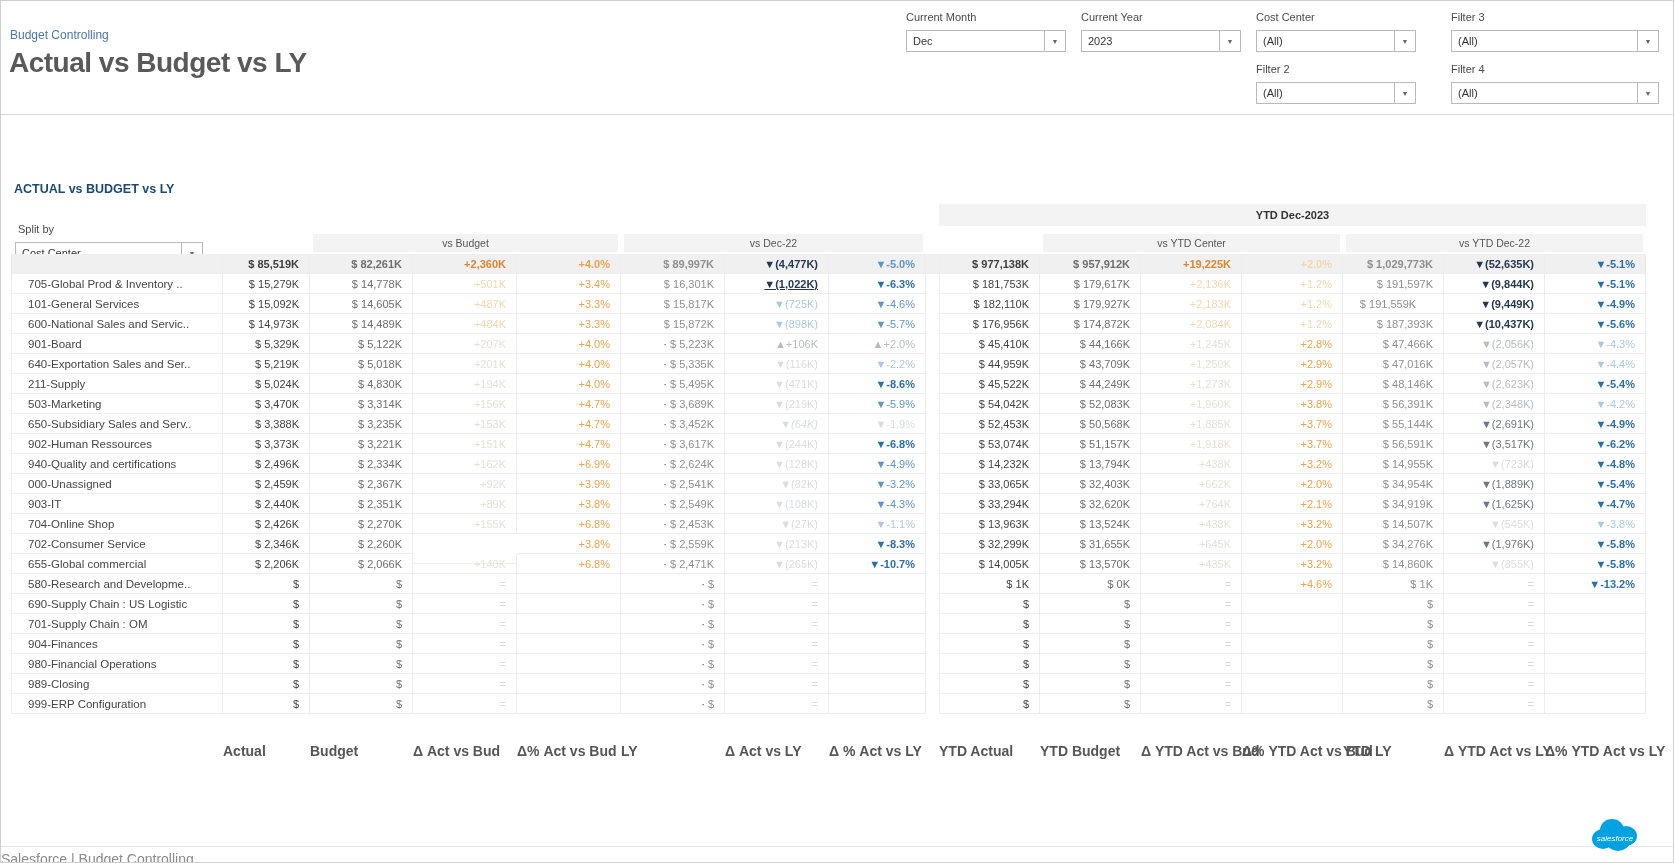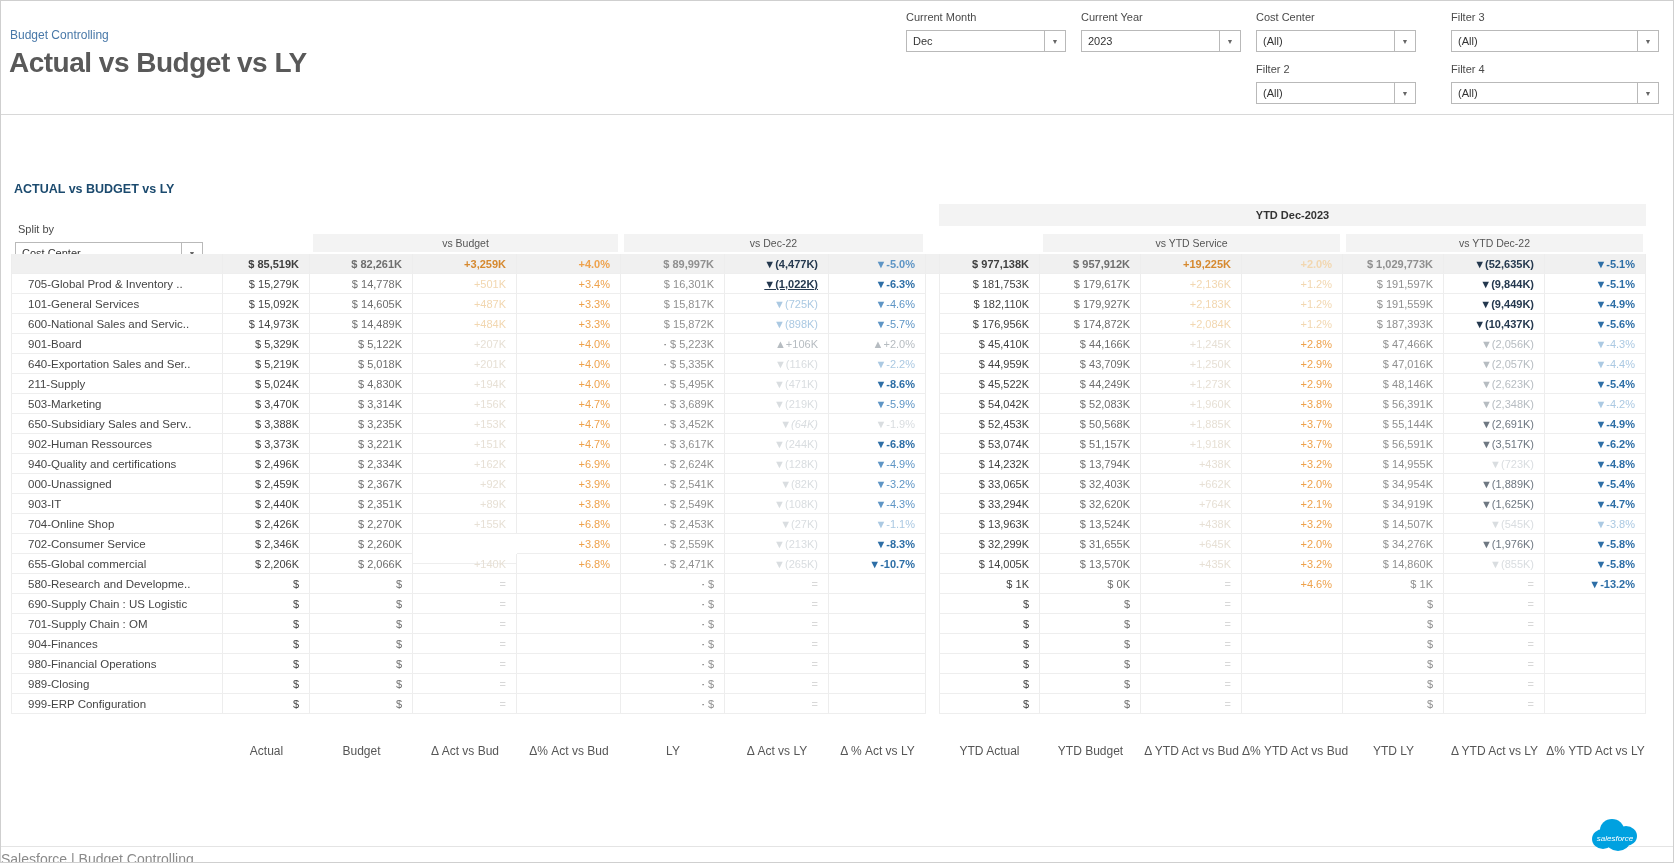--- a/index.html
+++ b/index.html
@@ -32,21 +32,21 @@
     grid-template-columns:212px 87px 103px 104px 104px 104px 104px 97px 13px 101px 101px 101px 101px 101px 101px 101px;
     grid-template-rows:22px 8px 18px 2px repeat(23,20px) 28px 18px;
   }
   .band{background:#f3f3f3;text-align:center;font-size:11px;font-weight:600;color:#333;line-height:22px;}
   .sub{background:#f3f3f3;text-align:center;font-size:10.5px;color:#555;line-height:18px;margin:0 3px;}
   .num{font-size:11px;line-height:20px;text-align:right;padding-right:10px;border-bottom:1px solid #eeeeee;border-right:1px solid #ededed;white-space:nowrap;overflow:hidden;}
   .bl{border-left:1px solid #ededed;}
   .rlabel{font-size:11.5px;line-height:20px;color:#454545;text-align:left;padding-left:16px;border-left:1px solid #ededed;border-right:1px solid #ededed;border-bottom:1px solid #eeeeee;white-space:nowrap;overflow:hidden;}
   .tot{background:#f0f0f0;font-weight:700;}
   .gapfill{border-bottom:1px solid #eeeeee;}
-  .axis{font-size:12px;color:#565656;text-align:center;line-height:18px;white-space:nowrap;overflow:visible;}
+  .axis{font-size:14px;color:#565656;text-align:left;line-height:18px;white-space:nowrap;overflow:visible;font-weight:bold;}
   .act{color:#3f3f3f;} .bud{color:#6e6e6e;} .ly{color:#8f8f8f;}
   .o1{color:#d6892f;font-weight:700;}
   .o2{color:#eea24c;}
   .o3{color:#f2d7b0;}
   .o4{color:#e7e0d5;}
   .n1{color:#24384e;font-weight:700;}
   .n2{color:#6e7781;}
   .g1{color:#b6bcc1;}
   .g2{color:#d9dde0;}
   .b1{color:#2d6ea6;font-weight:700;}
@@ -116,26 +116,26 @@
   <div class="selbox">
     <span class="selval">Cost Center</span>
     <span class="selbtn">▼</span>
   </div>
 </div>
 
 <div id="tbl">
     <div class="band" style="grid-area: 1 / 10 / auto / span 7;">YTD Dec-2023</div>
     <div class="sub" style="grid-area: 3 / 3 / auto / span 3;">vs Budget</div>
     <div class="sub" style="grid-area: 3 / 6 / auto / span 3;">vs Dec-22</div>
-    <div class="sub" style="grid-area: 3 / 11 / auto / span 3;">vs YTD Service</div>
+    <div class="sub" style="grid-area: 3 / 11 / auto / span 3;">vs YTD Center</div>
     <div class="sub" style="grid-area: 3 / 14 / auto / span 3;">vs YTD Dec-22</div>
     <div class="rlabel tot" style="grid-area: 5 / 1;"></div>
     <div class="num act tot" style="grid-area: 5 / 2;">$ 85,519K</div>
     <div class="num bud tot" style="grid-area: 5 / 3;">$ 82,261K</div>
-    <div class="num o1 tot" style="grid-area: 5 / 4;">+3,259K</div>
+    <div class="num o1 tot" style="grid-area: 5 / 4;">+2,360K</div>
     <div class="num o2 tot" style="grid-area: 5 / 5;">+4.0%</div>
     <div class="num ly tot" style="grid-area: 5 / 6;">$ 89,997K</div>
     <div class="num n1 tot" style="grid-area: 5 / 7;">▼(4,477K)</div>
     <div class="num b2 tot" style="grid-area: 5 / 8;">▼-5.0%</div>
     <div class="gapfill tot" style="grid-area: 5 / 9;"></div>
     <div class="num act tot bl" style="grid-area: 5 / 10;">$ 977,138K</div>
     <div class="num bud tot" style="grid-area: 5 / 11;">$ 957,912K</div>
     <div class="num o1 tot" style="grid-area: 5 / 12;">+19,225K</div>
     <div class="num o3 tot" style="grid-area: 5 / 13;">+2.0%</div>
     <div class="num ly tot" style="grid-area: 5 / 14;">$ 1,029,773K</div>
@@ -161,21 +161,21 @@
     <div class="num bud" style="grid-area: 7 / 3;">$ 14,605K</div>
     <div class="num o3" style="grid-area: 7 / 4;">+487K</div>
     <div class="num o2" style="grid-area: 7 / 5;">+3.3%</div>
     <div class="num ly" style="grid-area: 7 / 6;">$ 15,817K</div>
     <div class="num b3" style="grid-area: 7 / 7;">▼(725K)</div>
     <div class="num b2" style="grid-area: 7 / 8;">▼-4.6%</div>
     <div class="num act bl" style="grid-area: 7 / 10;">$ 182,110K</div>
     <div class="num bud" style="grid-area: 7 / 11;">$ 179,927K</div>
     <div class="num o3" style="grid-area: 7 / 12;">+2,183K</div>
     <div class="num o3" style="grid-area: 7 / 13;">+1.2%</div>
-    <div class="num ly" style="grid-area: 7 / 14;">$ 191,559K</div>
+    <div class="num ly" style="grid-area: 7 / 14; text-align: center;">$ 191,559K</div>
     <div class="num n1" style="grid-area: 7 / 15;">▼(9,449K)</div>
     <div class="num b1" style="grid-area: 7 / 16;">▼-4.9%</div>
     <div class="rlabel" style="grid-area: 8 / 1;">600-National Sales and Servic..</div>
     <div class="num act" style="grid-area: 8 / 2;">$ 14,973K</div>
     <div class="num bud" style="grid-area: 8 / 3;">$ 14,489K</div>
     <div class="num o3" style="grid-area: 8 / 4;">+484K</div>
     <div class="num o2" style="grid-area: 8 / 5;">+3.3%</div>
     <div class="num ly" style="grid-area: 8 / 6;">$ 15,872K</div>
     <div class="num b3" style="grid-area: 8 / 7;">▼(898K)</div>
     <div class="num b2" style="grid-area: 8 / 8;">▼-5.7%</div>

